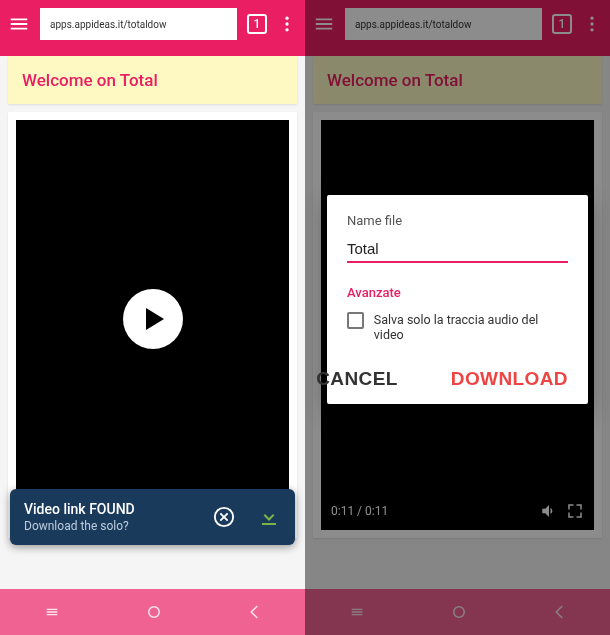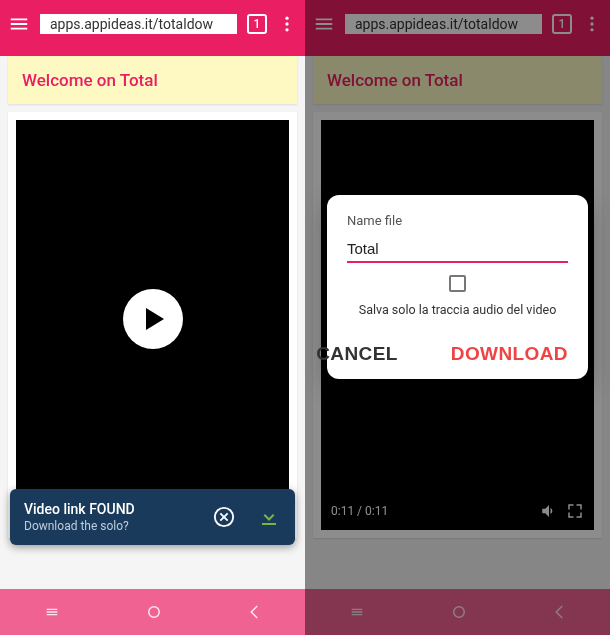--- a/index.html
+++ b/index.html
@@ -21,25 +21,25 @@
   height: 48px;
   display: flex;
   align-items: center;
   padding: 0 8px;
   gap: 10px;
 }
 .icon { display: flex; align-items: center; justify-content: center; }
 .urlbar {
   flex: 1;
   background: #fff;
-  height: 20px;
+  height: 32px;
   display: flex;
   align-items: center;
   padding: 0 10px;
-  font-size: 14px;
+  font-size: 10px;
   color: #333;
   white-space: nowrap;
   overflow: hidden;
 }
 .tabcount {
   width: 20px;
   height: 20px;
   border: 2px solid #fff;
   border-radius: 3px;
   color: #fff;
@@ -137,21 +137,21 @@
   position: absolute;
   inset: 0;
   background: rgba(0,0,0,0.45);
   z-index: 5;
 }
 .dialog {
   position: absolute;
   left: 22px; right: 22px;
   top: 195px;
   background: #fff;
-  border-radius: 12px;
+  border-radius: 2px;
   z-index: 10;
   padding: 18px 20px 10px 20px;
   box-shadow: 0 8px 24px rgba(0,0,0,0.3);
 }
 .dlg-label { font-size: 13px; color: #555; }
 .dlg-input {
   width: 100%;
   border: none;
   border-bottom: 2px solid #E91E63;
   font-size: 15px;
@@ -161,26 +161,25 @@
   color: #222;
 }
 .dlg-section {
   color: #E91E63;
   font-size: 13px;
   font-weight: 500;
   margin-top: 22px;
 }
 .dlg-check {
   display: flex;
-  align-items: center;
+  align-items: flex-start;
   gap: 10px;
   margin-top: 12px;
   font-size: 12.5px;
   color: #333;
-  flex-direction: column;
 }
 .checkbox {
   width: 17px; height: 17px;
   border: 2px solid #777;
   border-radius: 2px;
 }
 .dlg-actions {
   display: flex;
   justify-content: flex-end;
   gap: 24px;
@@ -329,20 +328,21 @@
         </div>
       </div>
     </div>
   </div>
 
   <div class="dim-overlay"></div>
 
   <div class="dialog">
     <div class="dlg-label">Name file</div>
     <input class="dlg-input" value="Total" style="">
+    <div class="dlg-section">Avanzate</div>
     <div class="dlg-check">
       <div class="checkbox"></div>
       <span>Salva solo la traccia audio del video</span>
     </div>
     <div class="dlg-actions">
       <button class="dlg-btn cancel">CANCEL</button>
       <button class="dlg-btn primary">DOWNLOAD</button>
     </div>
   </div>
 

